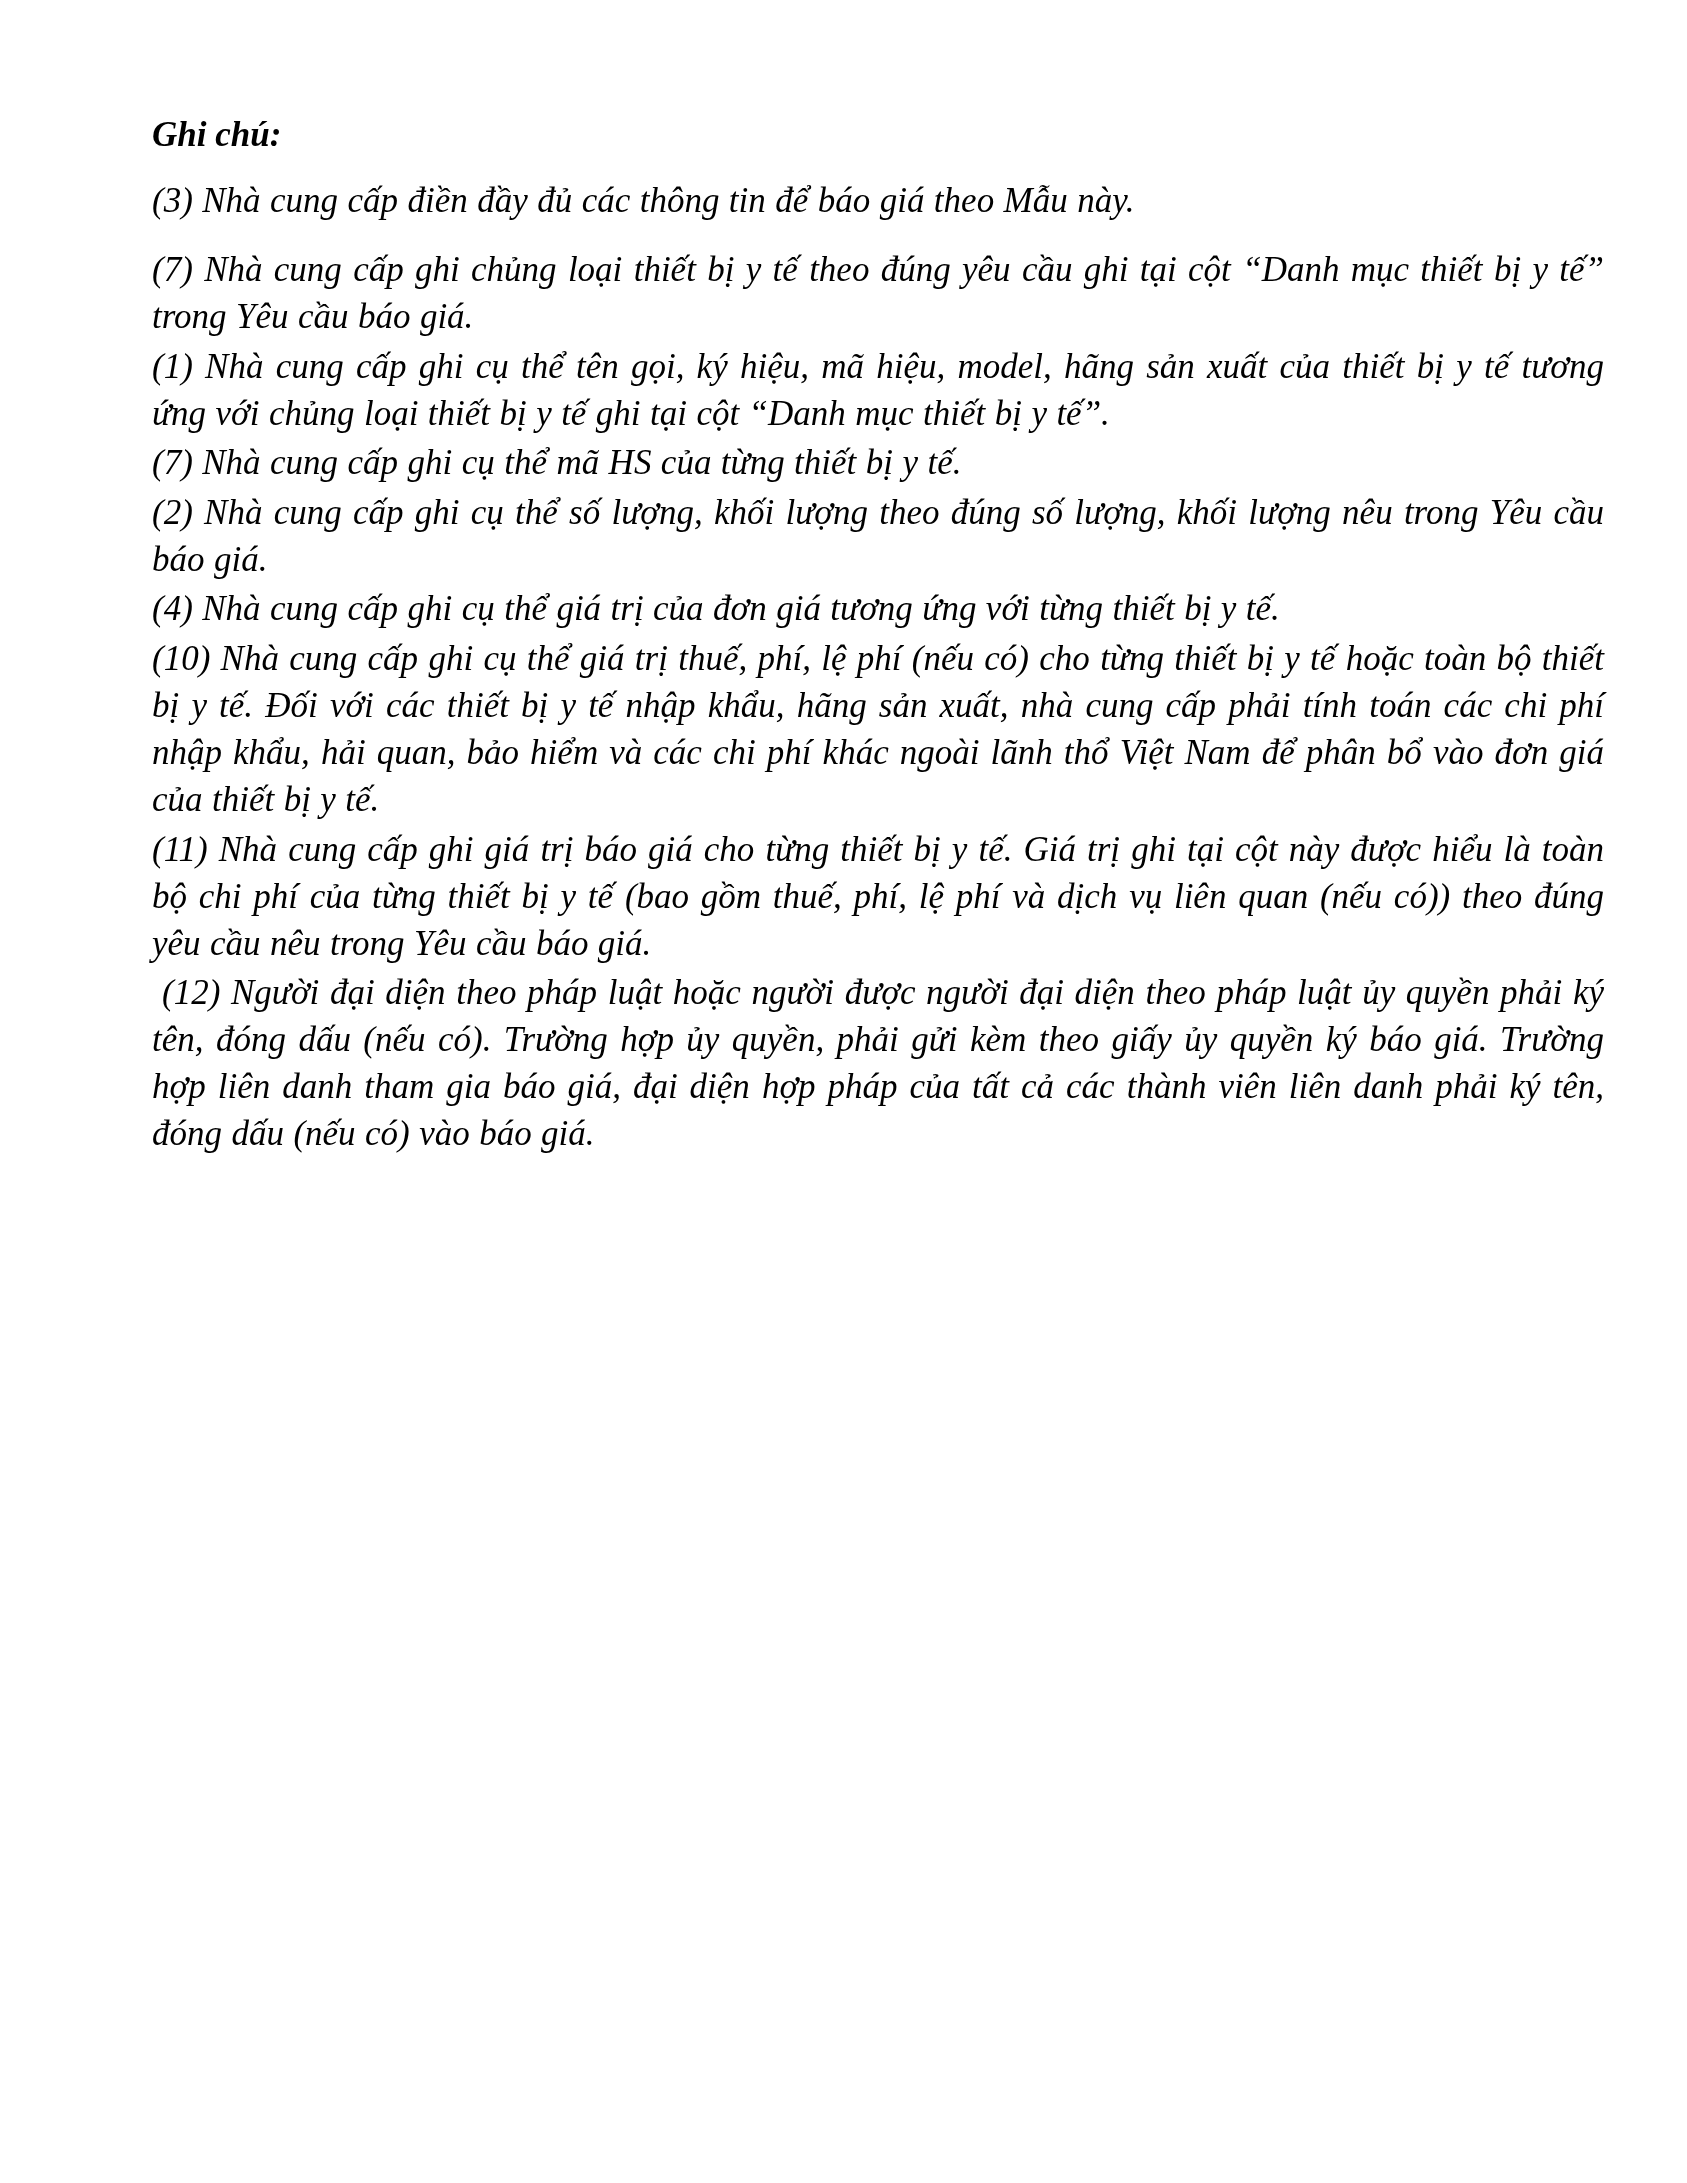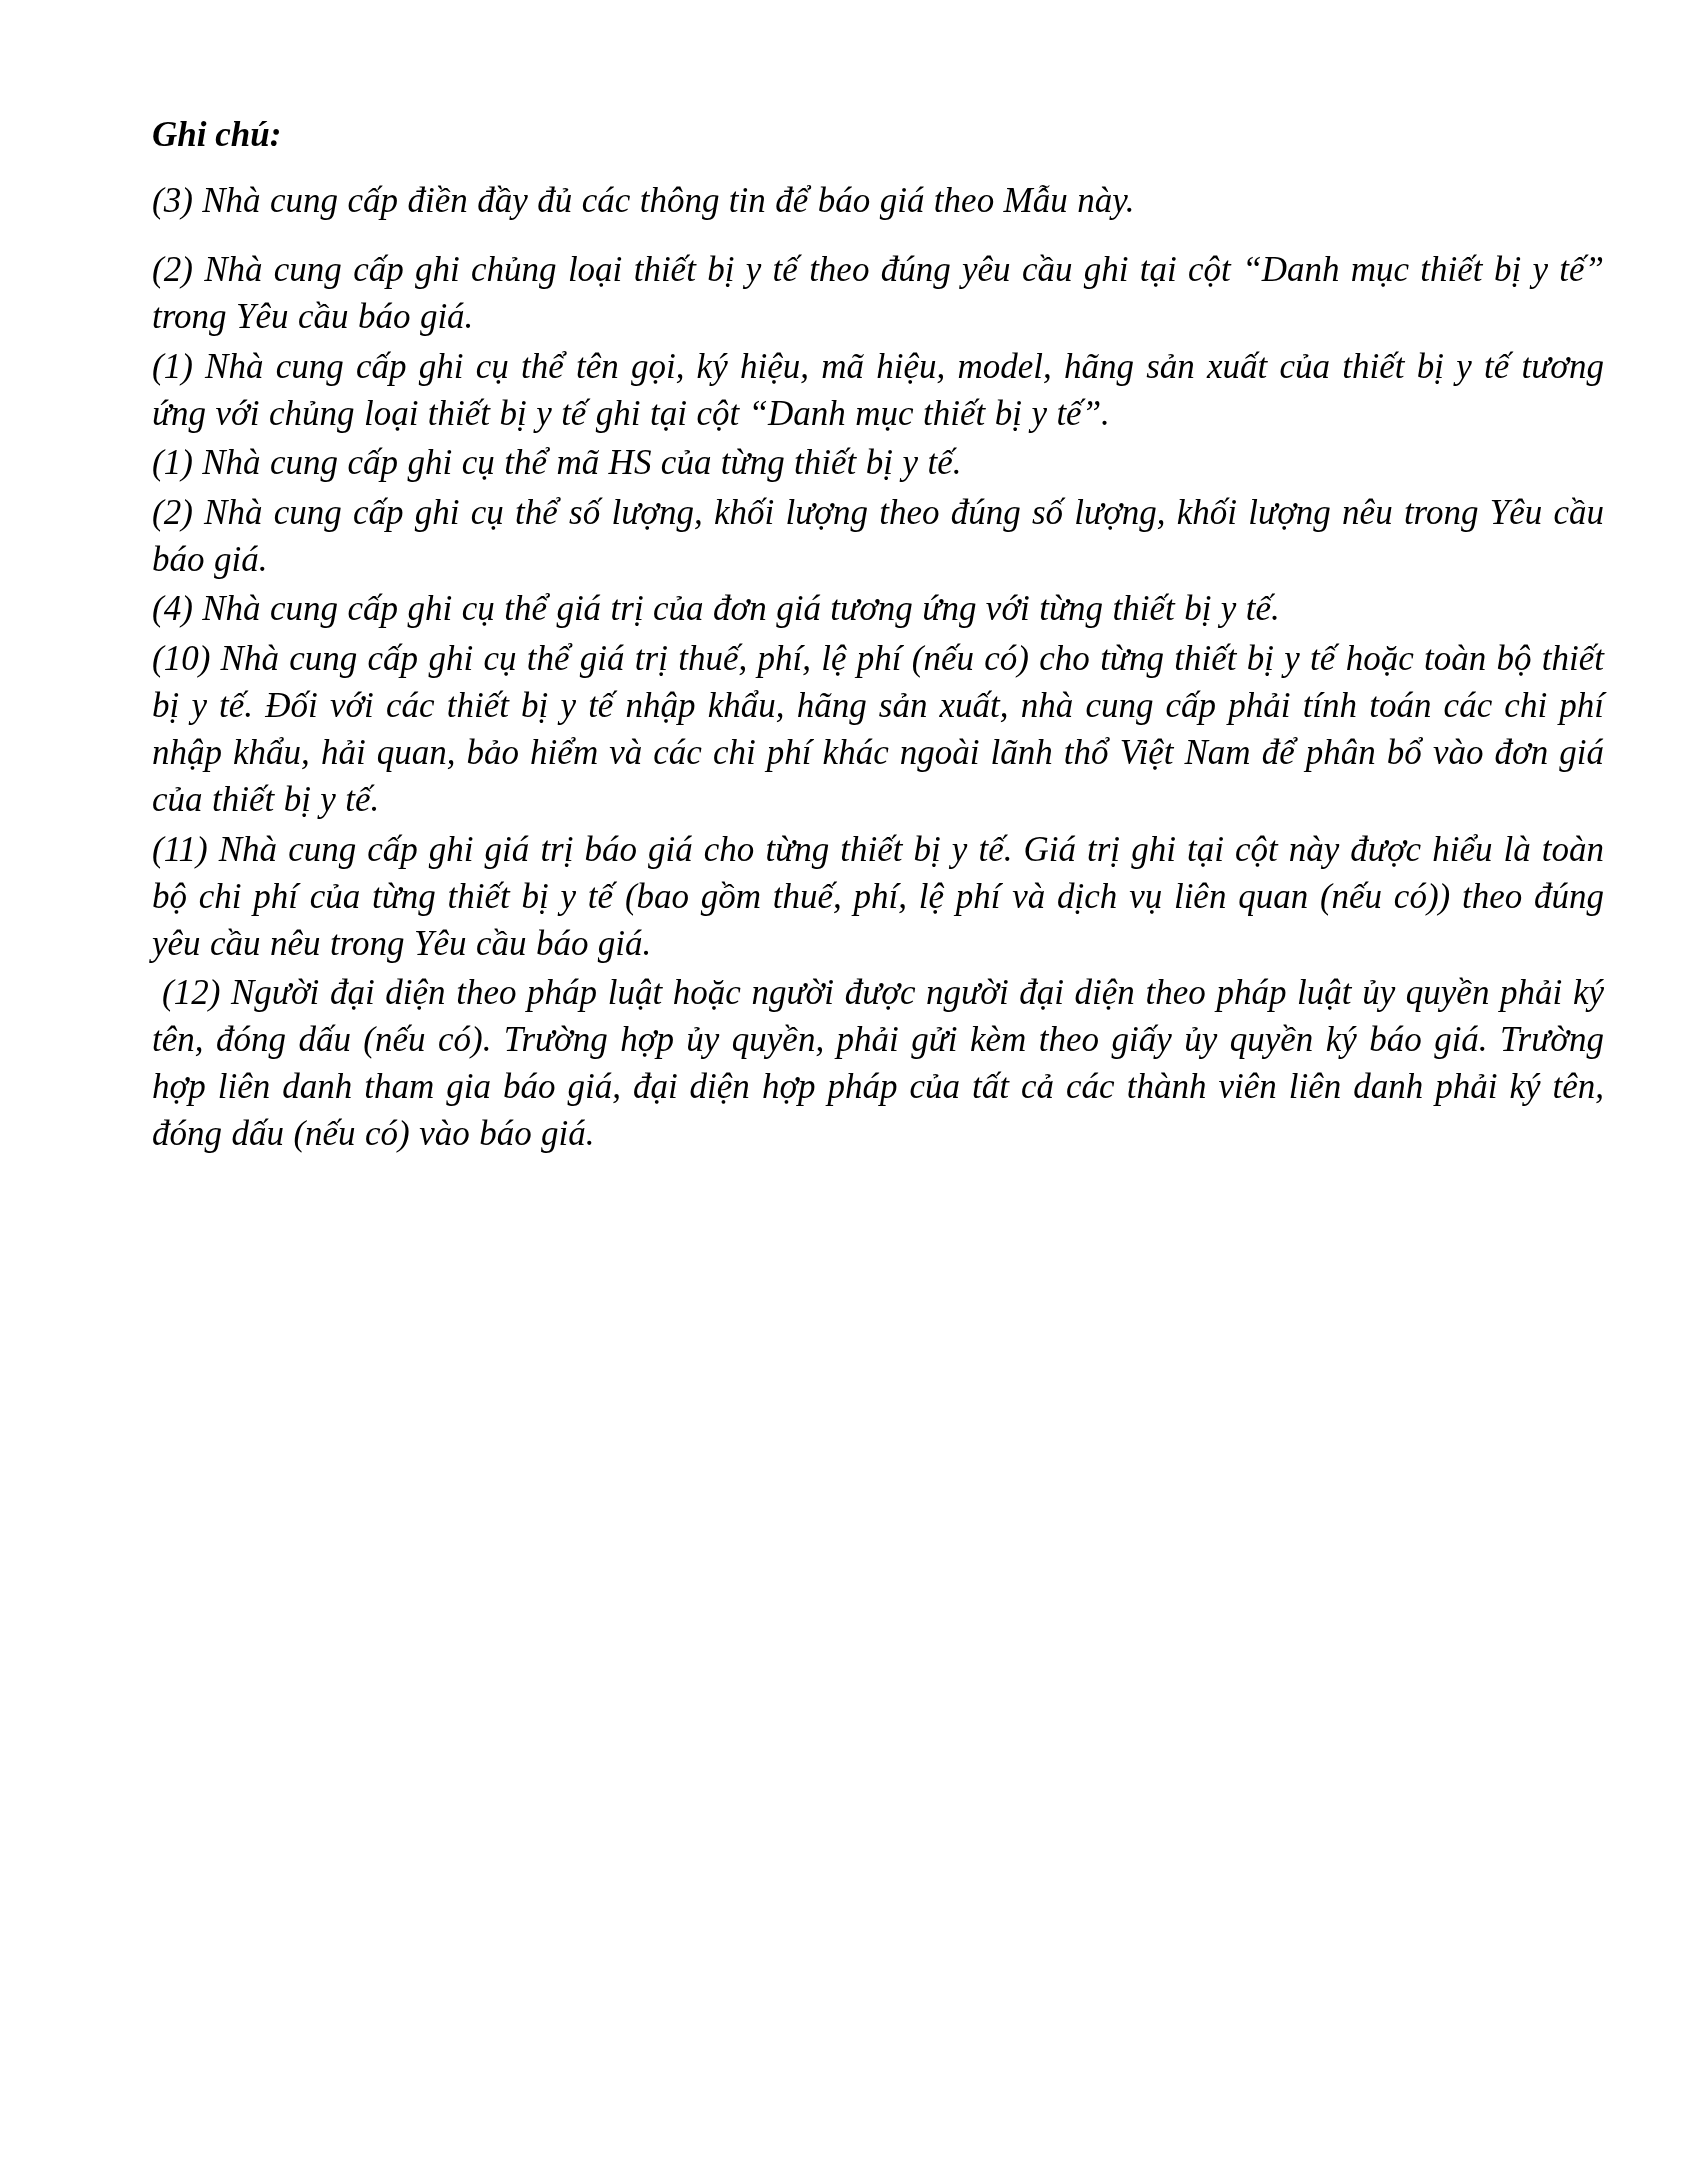--- a/index.html
+++ b/index.html
@@ -41,25 +41,25 @@
   }
 </style>
 </head>
 <body>
 
 <div class="page">
   <h2 class="doc-title">Ghi chú:</h2>
 
   <p class="note gap-after">(3) Nhà cung cấp điền đầy đủ các thông tin để báo giá theo Mẫu này.</p>
 
-  <p class="note">(2) Nhà cung cấp ghi chủng loại thiết bị y tế theo đúng yêu cầu ghi tại cột “Danh mục thiết bị y tế” trong Yêu cầu báo giá.</p>
+  <p class="note">(7) Nhà cung cấp ghi chủng loại thiết bị y tế theo đúng yêu cầu ghi tại cột “Danh mục thiết bị y tế” trong Yêu cầu báo giá.</p>
 
   <p class="note">(1) Nhà cung cấp ghi cụ thể tên gọi, ký hiệu, mã hiệu, model, hãng sản xuất của thiết bị y tế tương ứng với chủng loại thiết bị y tế ghi tại cột “Danh mục thiết bị y tế”.</p>
 
-  <p class="note">(1) Nhà cung cấp ghi cụ thể mã HS của từng thiết bị y tế.</p>
+  <p class="note">(7) Nhà cung cấp ghi cụ thể mã HS của từng thiết bị y tế.</p>
 
 
   <p class="note">(2) Nhà cung cấp ghi cụ thể số lượng, khối lượng theo đúng số lượng, khối lượng nêu trong Yêu cầu báo giá.</p>
 
   <p class="note">(4) Nhà cung cấp ghi cụ thể giá trị của đơn giá tương ứng với từng thiết bị y tế.</p>
 
 
   <p class="note">(10) Nhà cung cấp ghi cụ thể giá trị thuế, phí, lệ phí (nếu có) cho từng thiết bị y tế hoặc toàn bộ thiết bị y tế. Đối với các thiết bị y tế nhập khẩu, hãng sản xuất, nhà cung cấp phải tính toán các chi phí nhập khẩu, hải quan, bảo hiểm và các chi phí khác ngoài lãnh thổ Việt Nam để phân bổ vào đơn giá của thiết bị y tế.</p>
 
   <p class="note">(11) Nhà cung cấp ghi giá trị báo giá cho từng thiết bị y tế. Giá trị ghi tại cột này được hiểu là toàn bộ chi phí của từng thiết bị y tế (bao gồm thuế, phí, lệ phí và dịch vụ liên quan (nếu có)) theo đúng yêu cầu nêu trong Yêu cầu báo giá.</p>

